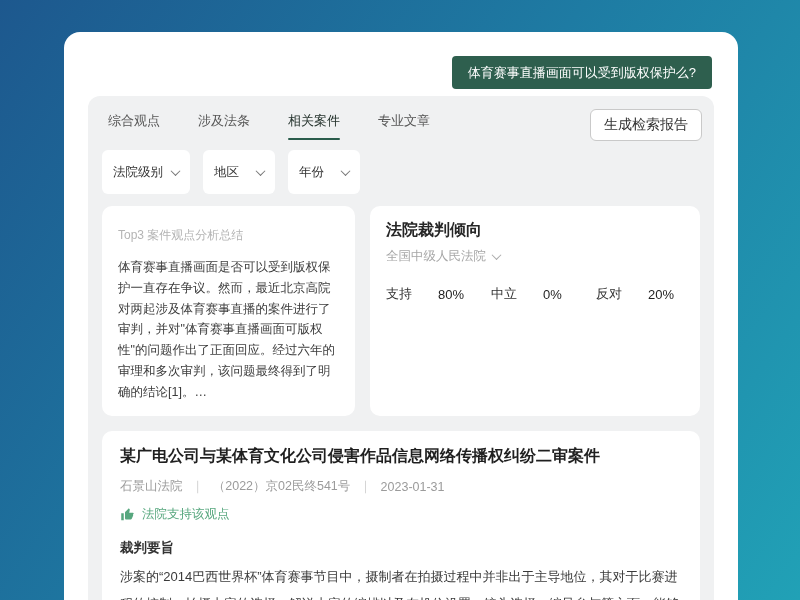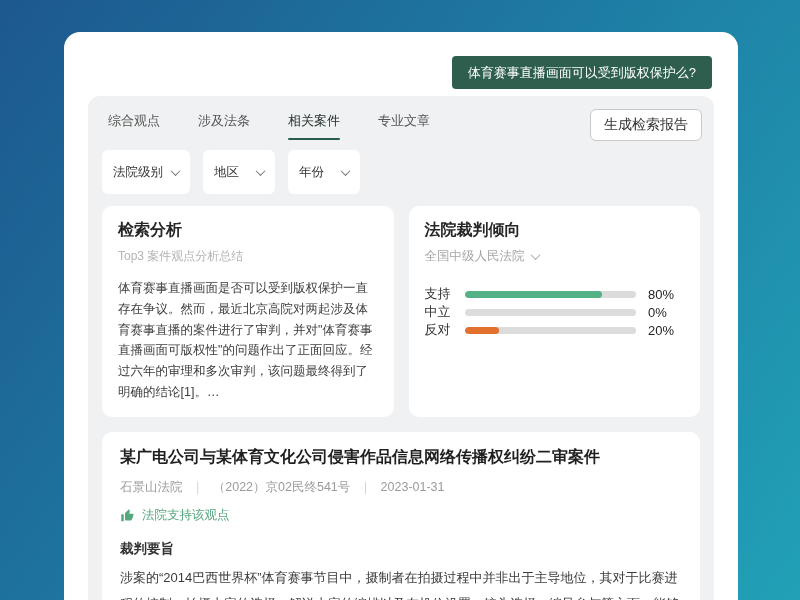--- a/index.html
+++ b/index.html
@@ -32,21 +32,21 @@
   .chev { width:7px; height:7px; border-right:1.5px solid #777;
     border-bottom:1.5px solid #777; transform:rotate(45deg) translate(-1px,-1px); }
   .chev.light { border-color:#aaa; }
   .cards { display:flex; gap:15px; padding:12px 14px 0; align-items:stretch; }
   .card { background:#fff; border-radius:10px; padding:14px 16px; flex:1; min-height:186px; }
   .card-title { font-size:16px; font-weight:bold; color:#262626; }
   .card-sub { font-size:12px; color:#b4b4b4; margin-top:7px; }
   .analysis-body { font-size:12.5px; color:#3c3c3c; line-height:1.66; margin-top:13px; }
   .scope { font-size:12.5px; color:#a6a6a6; margin-top:7px; display:inline-flex;
     align-items:center; gap:7px; cursor:pointer;justify-content:flex-end; }
-  .bars { margin-top:20px; display:flex; flex-direction:column; }
+  .bars { margin-top:20px; display:flex; flex-direction:row; gap:17px; }
   .bar-row { display:flex; align-items:center; gap:12px; }
   .bar-label { font-size:13px; color:#333; width:28px; flex:none; }
   .track { flex:1; height:7px; background:#dcdcdc; border-radius:4px; overflow:hidden; }
   .fill { height:100%; border-radius:4px; }
   .pct { font-size:13px; color:#1f1f1f; width:36px; flex:none; }
   .case-card { margin:15px 14px 0; background:#fff; border-radius:10px;
     padding:15px 18px 20px; min-height:196px; }
   .case-title { font-size:16px; font-weight:bold; color:#1f1f1f; cursor:pointer; }
   .case-meta { margin-top:11px; font-size:12.5px; color:#9b9b9b;
     display:flex; gap:9px; align-items:center; }
@@ -87,21 +87,20 @@
       </div>
       <div class="pill">
         <span>年份</span>
         <span class="chev"></span>
       </div>
     </div>
 
     <div class="cards">
 
       <div class="card">
-        <div class="card-title">检索分析</div>
         <div class="card-sub">Top3 案件观点分析总结</div>
         <div class="analysis-body">体育赛事直播画面是否可以受到版权保护一直存在争议。然而，最近北京高院对两起涉及体育赛事直播的案件进行了审判，并对"体育赛事直播画面可版权性"的问题作出了正面回应。经过六年的审理和多次审判，该问题最终得到了明确的结论[1]。…</div>
       </div>
 
       <div class="card">
         <div class="card-title">法院裁判倾向</div>
         <div class="scope">
           <span>全国中级人民法院</span>
           <span class="chev light"></span>
         </div>

